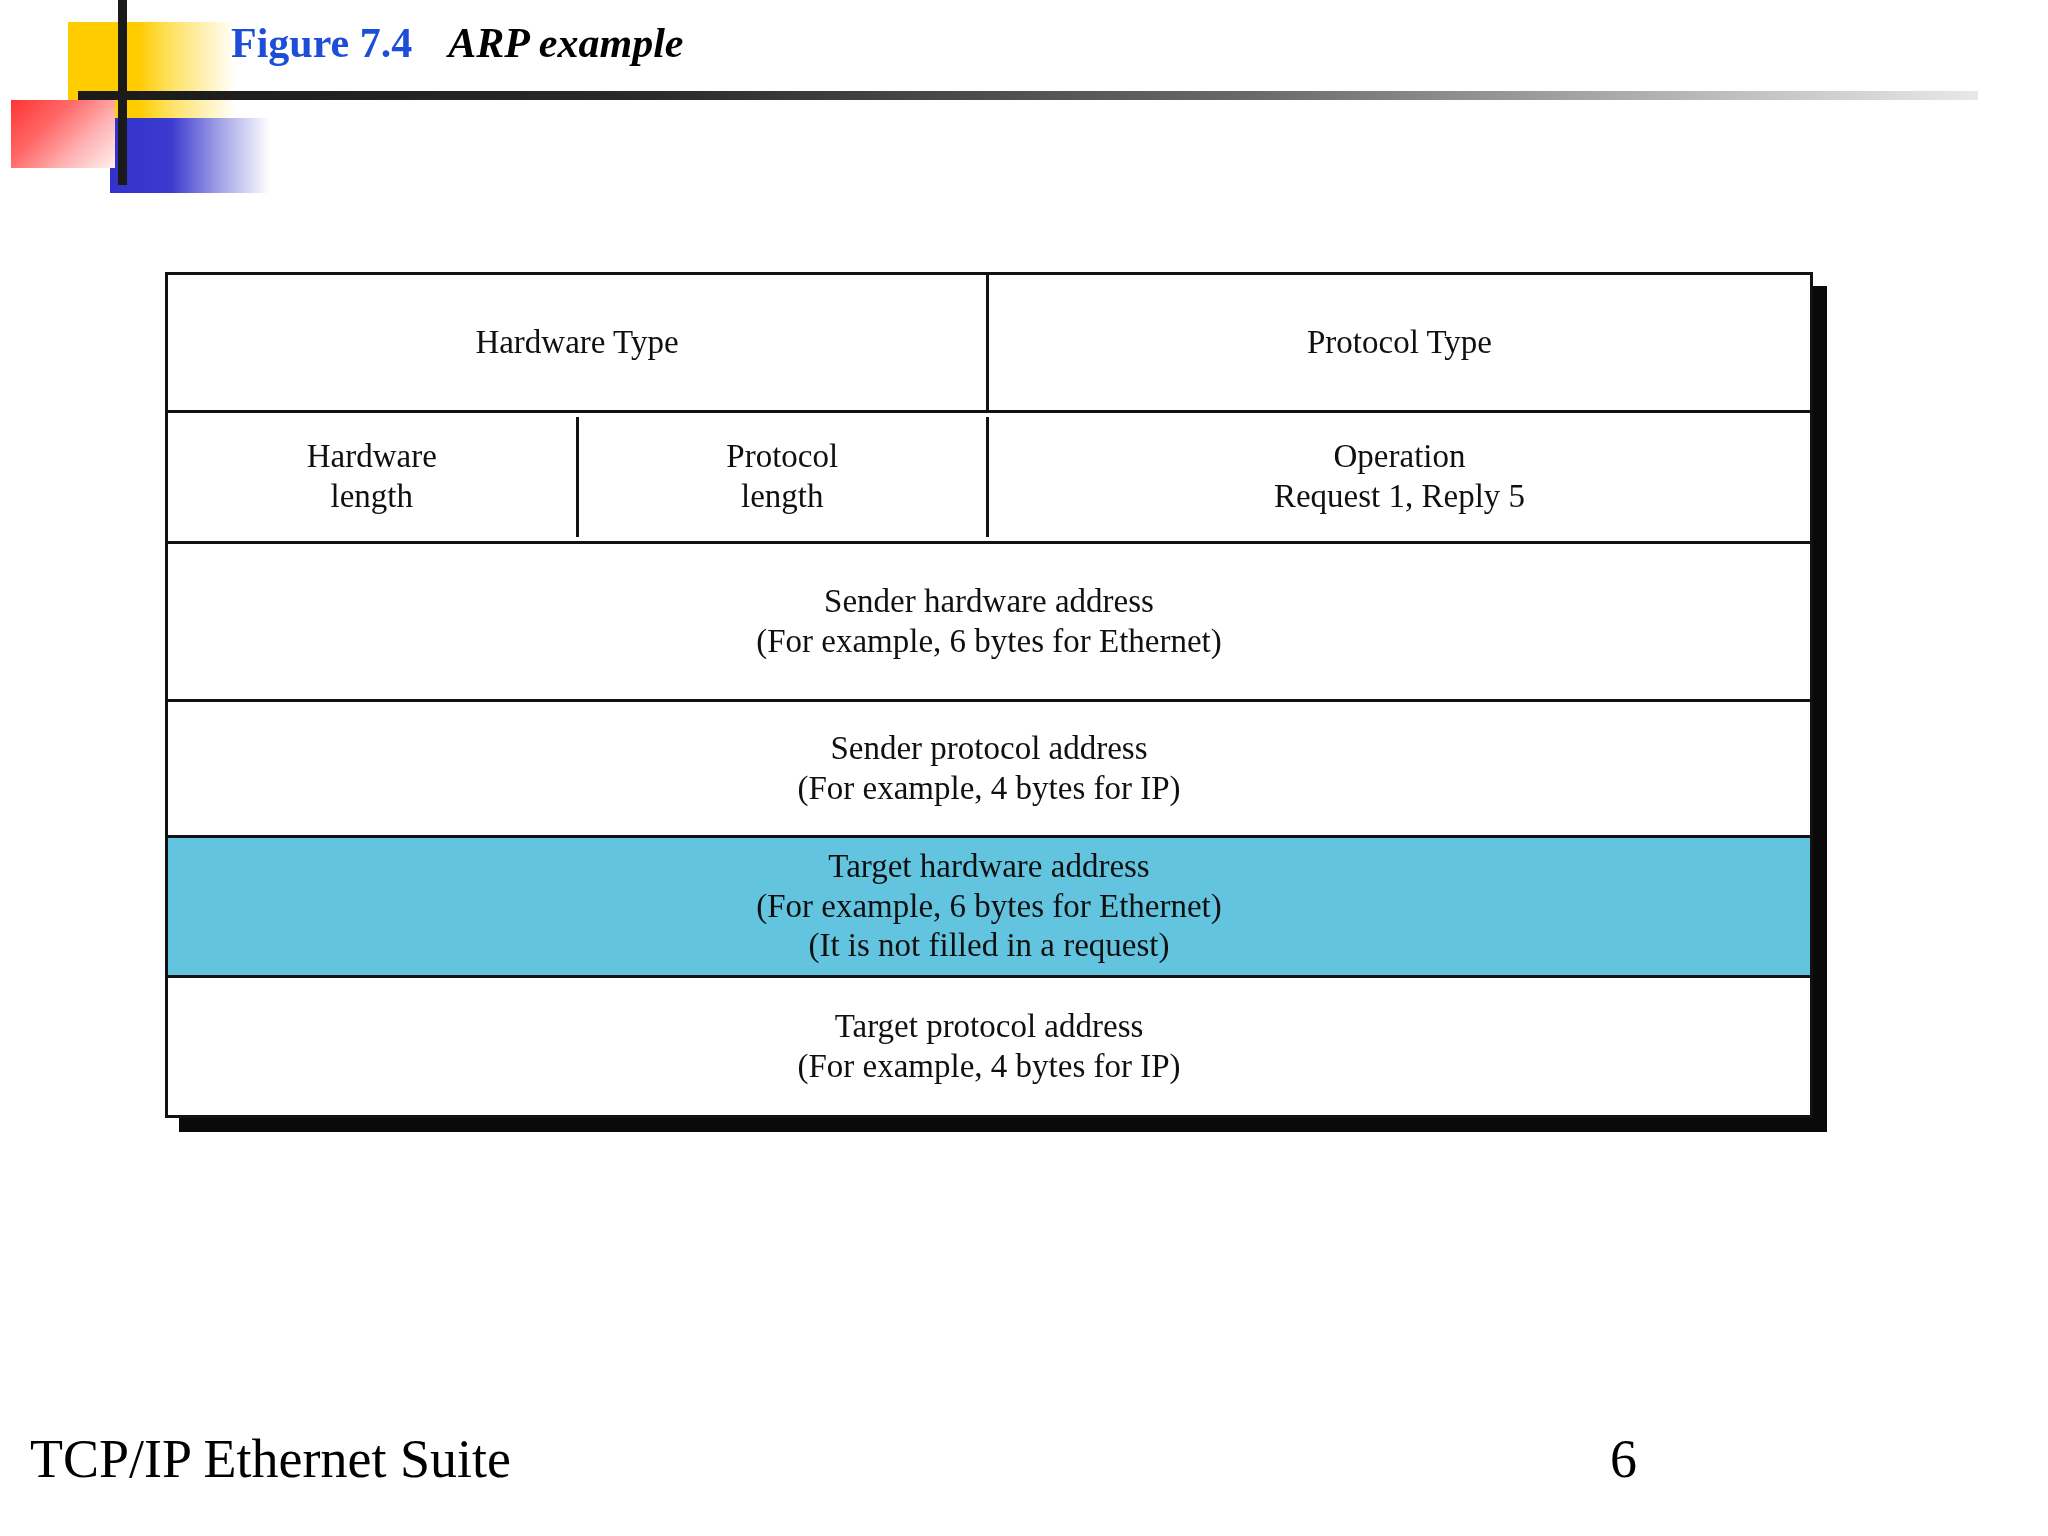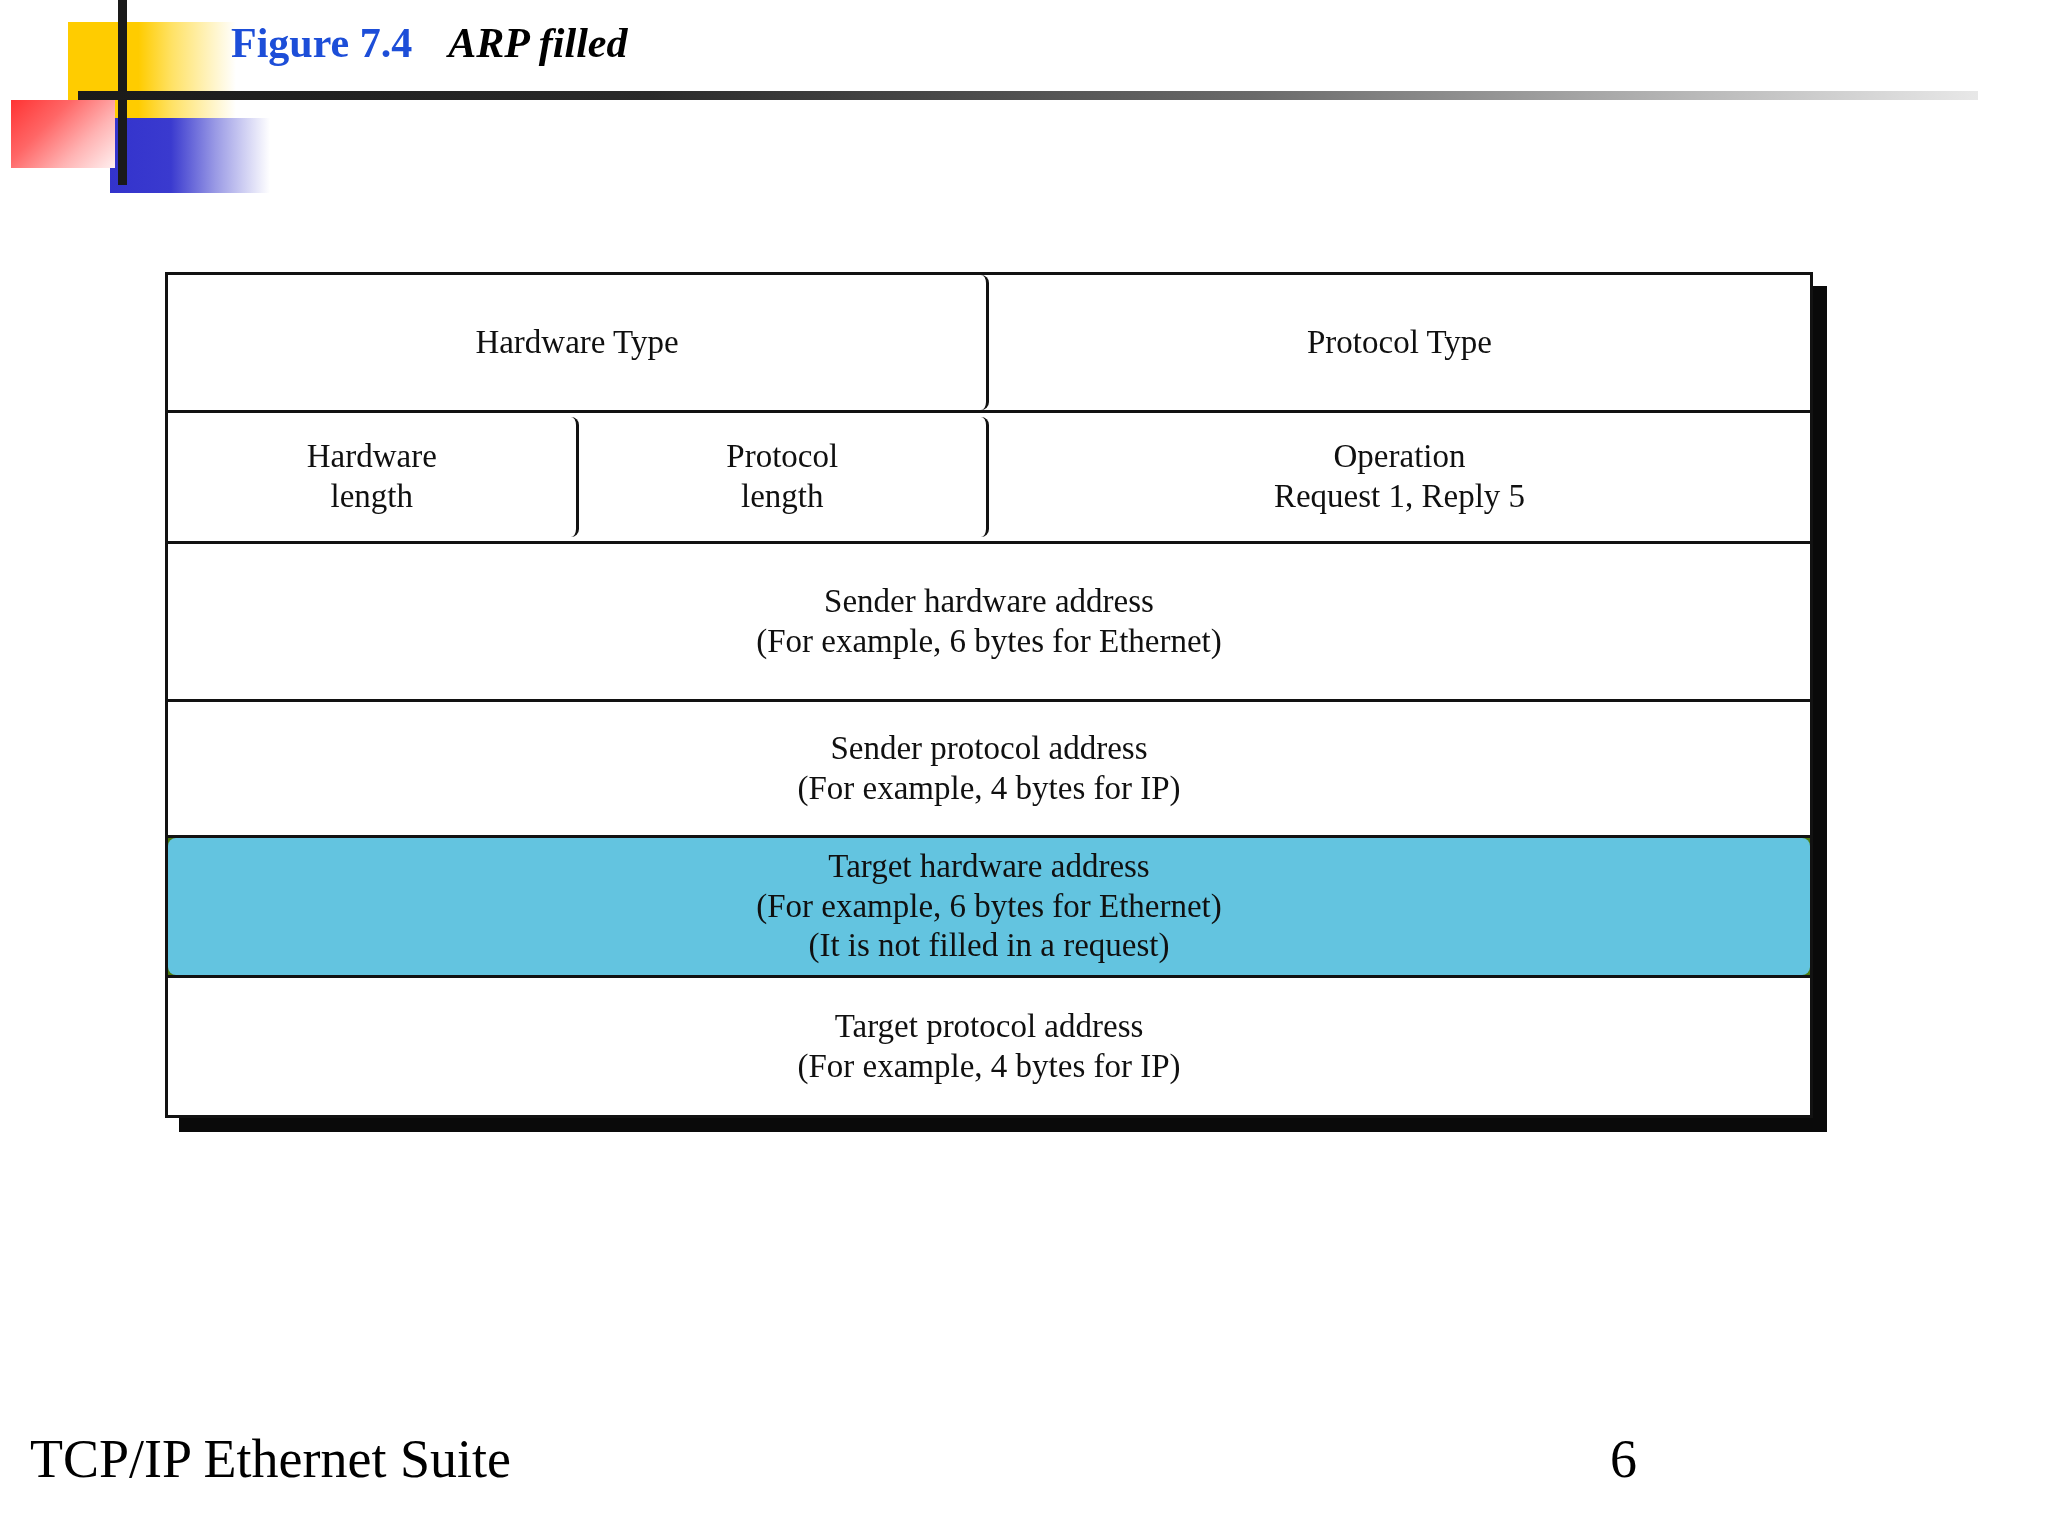--- a/index.html
+++ b/index.html
@@ -113,21 +113,20 @@
     flex-direction: column;
     align-items: center;
     justify-content: center;
     text-align: center;
     font-size: 33px;
     line-height: 1.20;
     color: #101010;
     padding: 20px 6px;
     border-right: 3px solid #121212;
     overflow: hidden;
-    border-radius: 8px;
   }
   .pcell:last-child { border-right: none; }
 
   .pcell .sub { display: block; }
 
   
   .row-1 { height: 138px; }
   .row-2 { height: 131px; align-items: center; }
   .row-3 { height: 158px; }
   .row-4 { height: 136px; }
@@ -163,21 +162,21 @@
 
 <div id="ornament">
   <div class="deco-yellow"></div>
   <div class="deco-blue"></div>
   <div class="deco-red"></div>
   <div class="deco-vline"></div>
   <div class="deco-hline"></div>
 </div>
 
 <div id="figure-title">
-  <span class="fig-label">Figure 7.4</span><span class="fig-name">ARP filled</span>
+  <span class="fig-label">Figure 7.4</span><span class="fig-name">ARP example</span>
 </div>
 
 <div id="packet-table">
     <div class="prow row-1">
       <div class="pcell c-half-left">
         <span class="sub">Hardware Type</span>
       </div>
       <div class="pcell c-half-left">
         <span class="sub">Protocol Type</span>
       </div>

